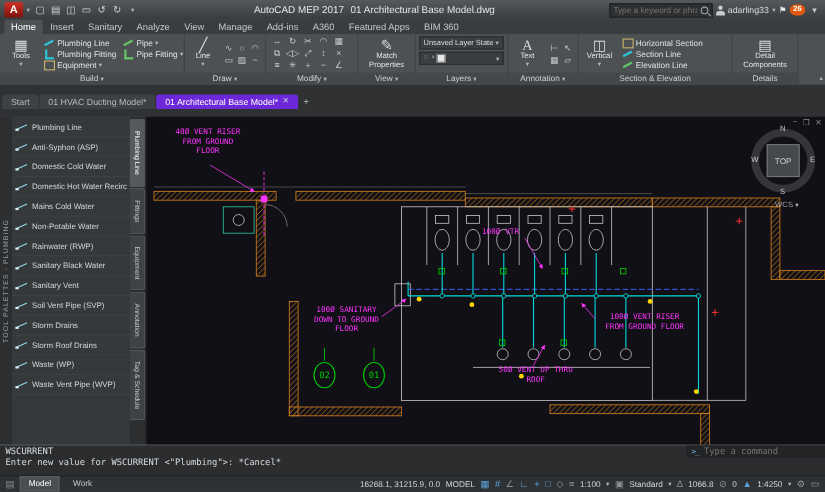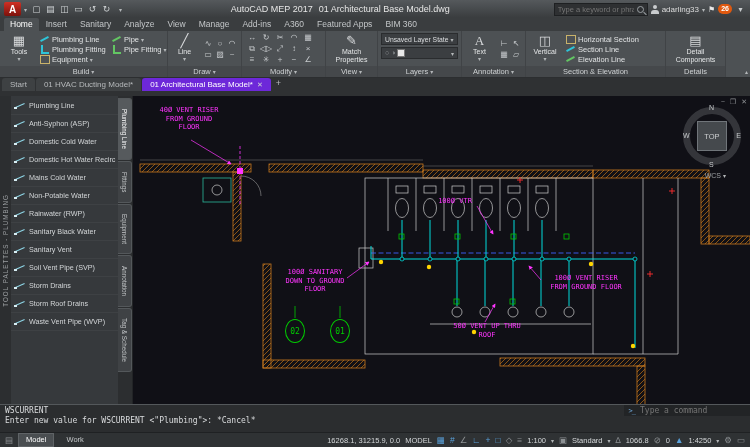--- a/index.html
+++ b/index.html
@@ -44,21 +44,21 @@
 .sicon.cy::before{content:"";position:absolute;left:1px;top:4px;width:9px;height:2px;background:#2ec4d8;transform:rotate(-28deg)}
 .sicon.gn::before{content:"";position:absolute;left:1px;top:4px;width:9px;height:2px;background:#63c663;transform:rotate(-28deg)}
 .sicon.cyel::before{content:"";position:absolute;left:2px;top:1px;width:6px;height:7px;border-left:2px solid #2ec4d8;border-bottom:2px solid #2ec4d8}
 .sicon.gnel::before{content:"";position:absolute;left:2px;top:1px;width:6px;height:7px;border-left:2px solid #63c663;border-bottom:2px solid #63c663}
 .sicon.bx::before{content:"";position:absolute;left:1px;top:1px;width:8px;height:7px;border:1px solid #c9b26a}
 .dropbox{display:flex;align-items:center;gap:2px;background:#3b3e41;border:1px solid #2a2c2e;height:12px;padding:0 3px;font-size:6.8px;color:#dcdee0;white-space:nowrap}
 .chip{width:8px;height:8px;background:#e8e8e8;border:1px solid #777;flex:none}
 .ribbon-end{flex:1;display:flex;align-items:flex-end;justify-content:flex-end;padding:2px}
 
 
-.filetabs{height:18px;background:#2f3133;display:flex;align-items:flex-start;padding:0 2px;gap:1px;flex:none}
+.filetabs{height:28px;background:#2f3133;display:flex;align-items:center;padding:0 2px;gap:1px;flex:none}
 .ftab{background:#3e4143;color:#b7babc;font-size:8px;padding:1px 8px;line-height:11px;border-radius:3px 3px 0 0;display:flex;align-items:center;gap:4px;white-space:nowrap}
 .ftab.active{background:#6d28d9;color:#ffffff}
 .fx{font-size:7px;color:#cfd2d4}
 .plus{color:#b7babc;font-size:9px;padding:0 4px}
 
 
 .main{flex:1;display:flex;min-height:0}
 .palette{width:133px;background:#36393c;display:flex;flex:none;border-right:1px solid #222426}
 .pal-title{width:11px;background:#2c2e30;display:flex;align-items:center;justify-content:center;flex:none}
 .vtextup{writing-mode:vertical-rl;transform:rotate(180deg);font-size:6.3px;color:#9b9ea1;letter-spacing:1px;white-space:nowrap}
@@ -400,20 +400,24 @@
             <span class="pic"></span>
             <span>Soil Vent Pipe (SVP)</span>
           </div>
         <div class="pal-item">
             <span class="pic"></span>
             <span>Storm Drains</span>
           </div>
         <div class="pal-item">
             <span class="pic"></span>
             <span>Storm Roof Drains</span>
+          </div>
+        <div class="pal-item">
+            <span class="pic"></span>
+            <span>Waste (WP)</span>
           </div>
         <div class="pal-item">
             <span class="pic"></span>
             <span>Waste Vent Pipe (WVP)</span>
           </div>
       </div>
       <div class="pal-tabs">
         <div class="pal-tab active" style="height:62px">
             <span>Plumbing Line</span>
           </div>

